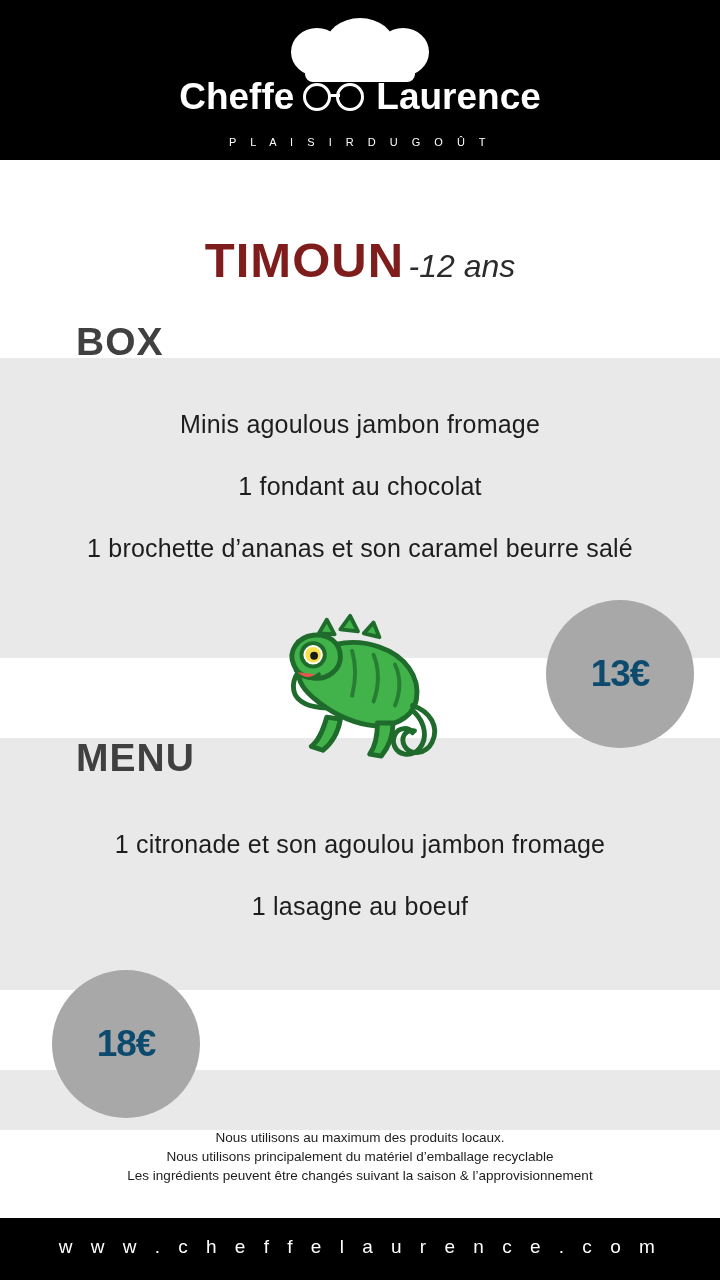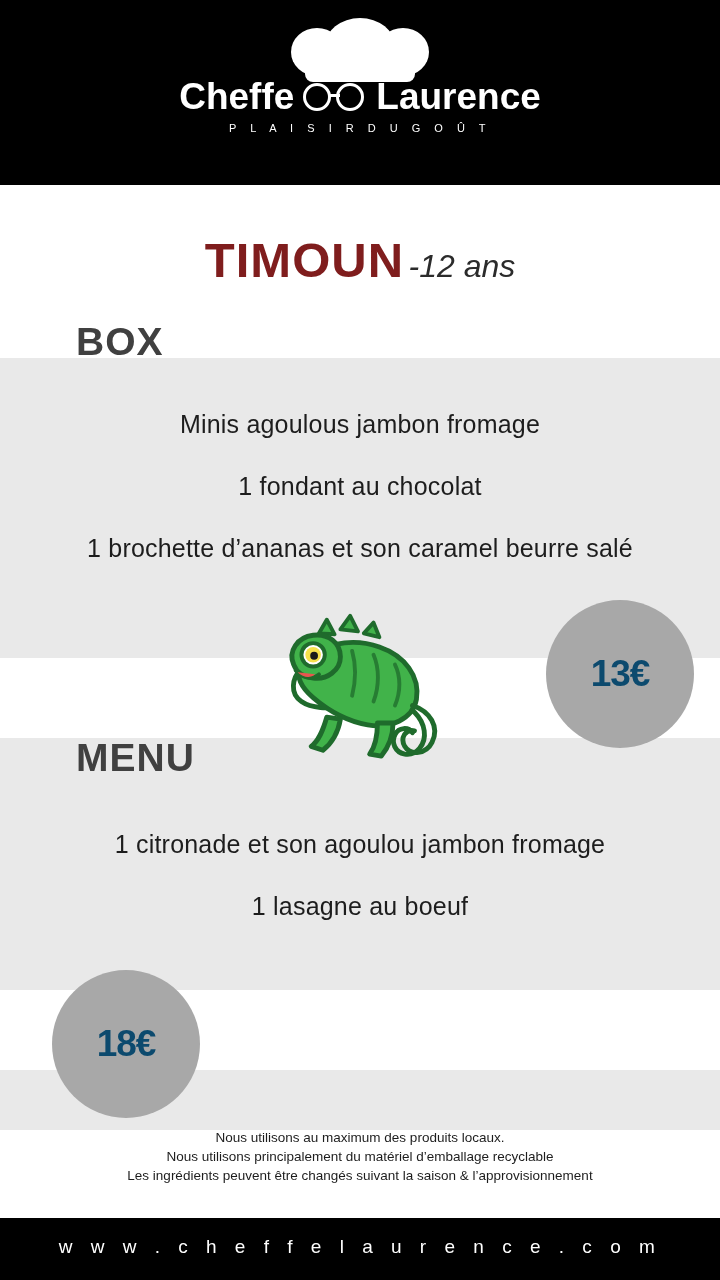--- a/index.html
+++ b/index.html
@@ -13,21 +13,21 @@
     position: relative;
     width: 720px; height: 1280px;
     background: #ffffff;
     overflow: hidden;
   }
 
   
   .header {
     position: absolute;
     left: 0; top: 0;
-    width: 720px; height: 185px;
+    width: 720px; height: 160px;
     background: #000000;
   }
   .logo-wrap {
     position: absolute;
     left: 0; top: 18px;
     width: 720px;
     text-align: center;
   }
   .chef-hat {
     position: relative;
@@ -75,21 +75,21 @@
   }
   .glasses .l1 { left: 1px; }
   .glasses .l2 { left: 34px; }
   .glasses .bridge {
     position: absolute;
     left: 28px; top: 12px;
     width: 10px; height: 3.5px;
     background: #ffffff;
   }
   .tagline {
-    margin-top: 7px;
+    margin-top: 21px;
     color: #ffffff;
     font-size: 11px;
     letter-spacing: 5.5px;
     text-align: center;
   }
 
   
   .band-grey {
     position: absolute;
     left: 0;

